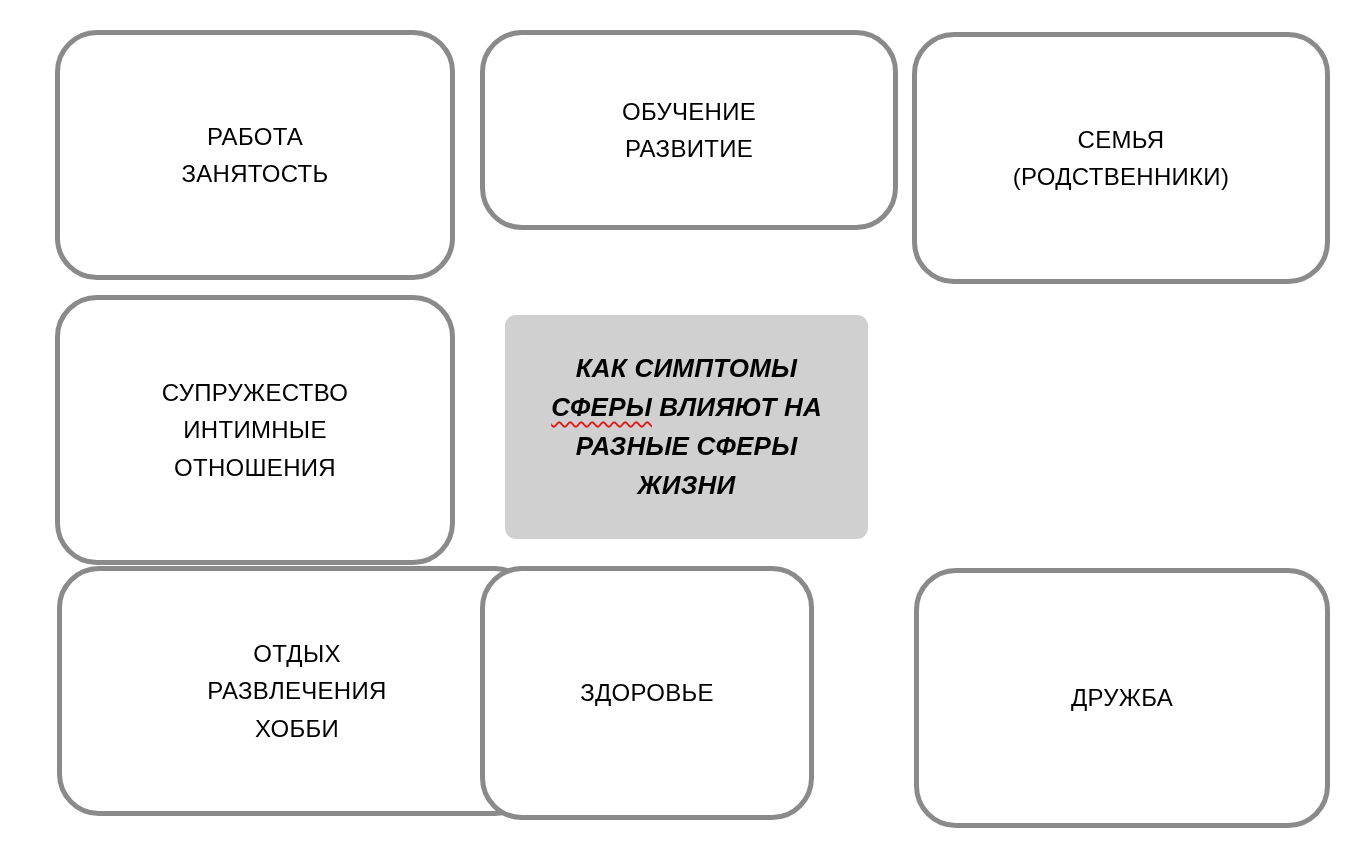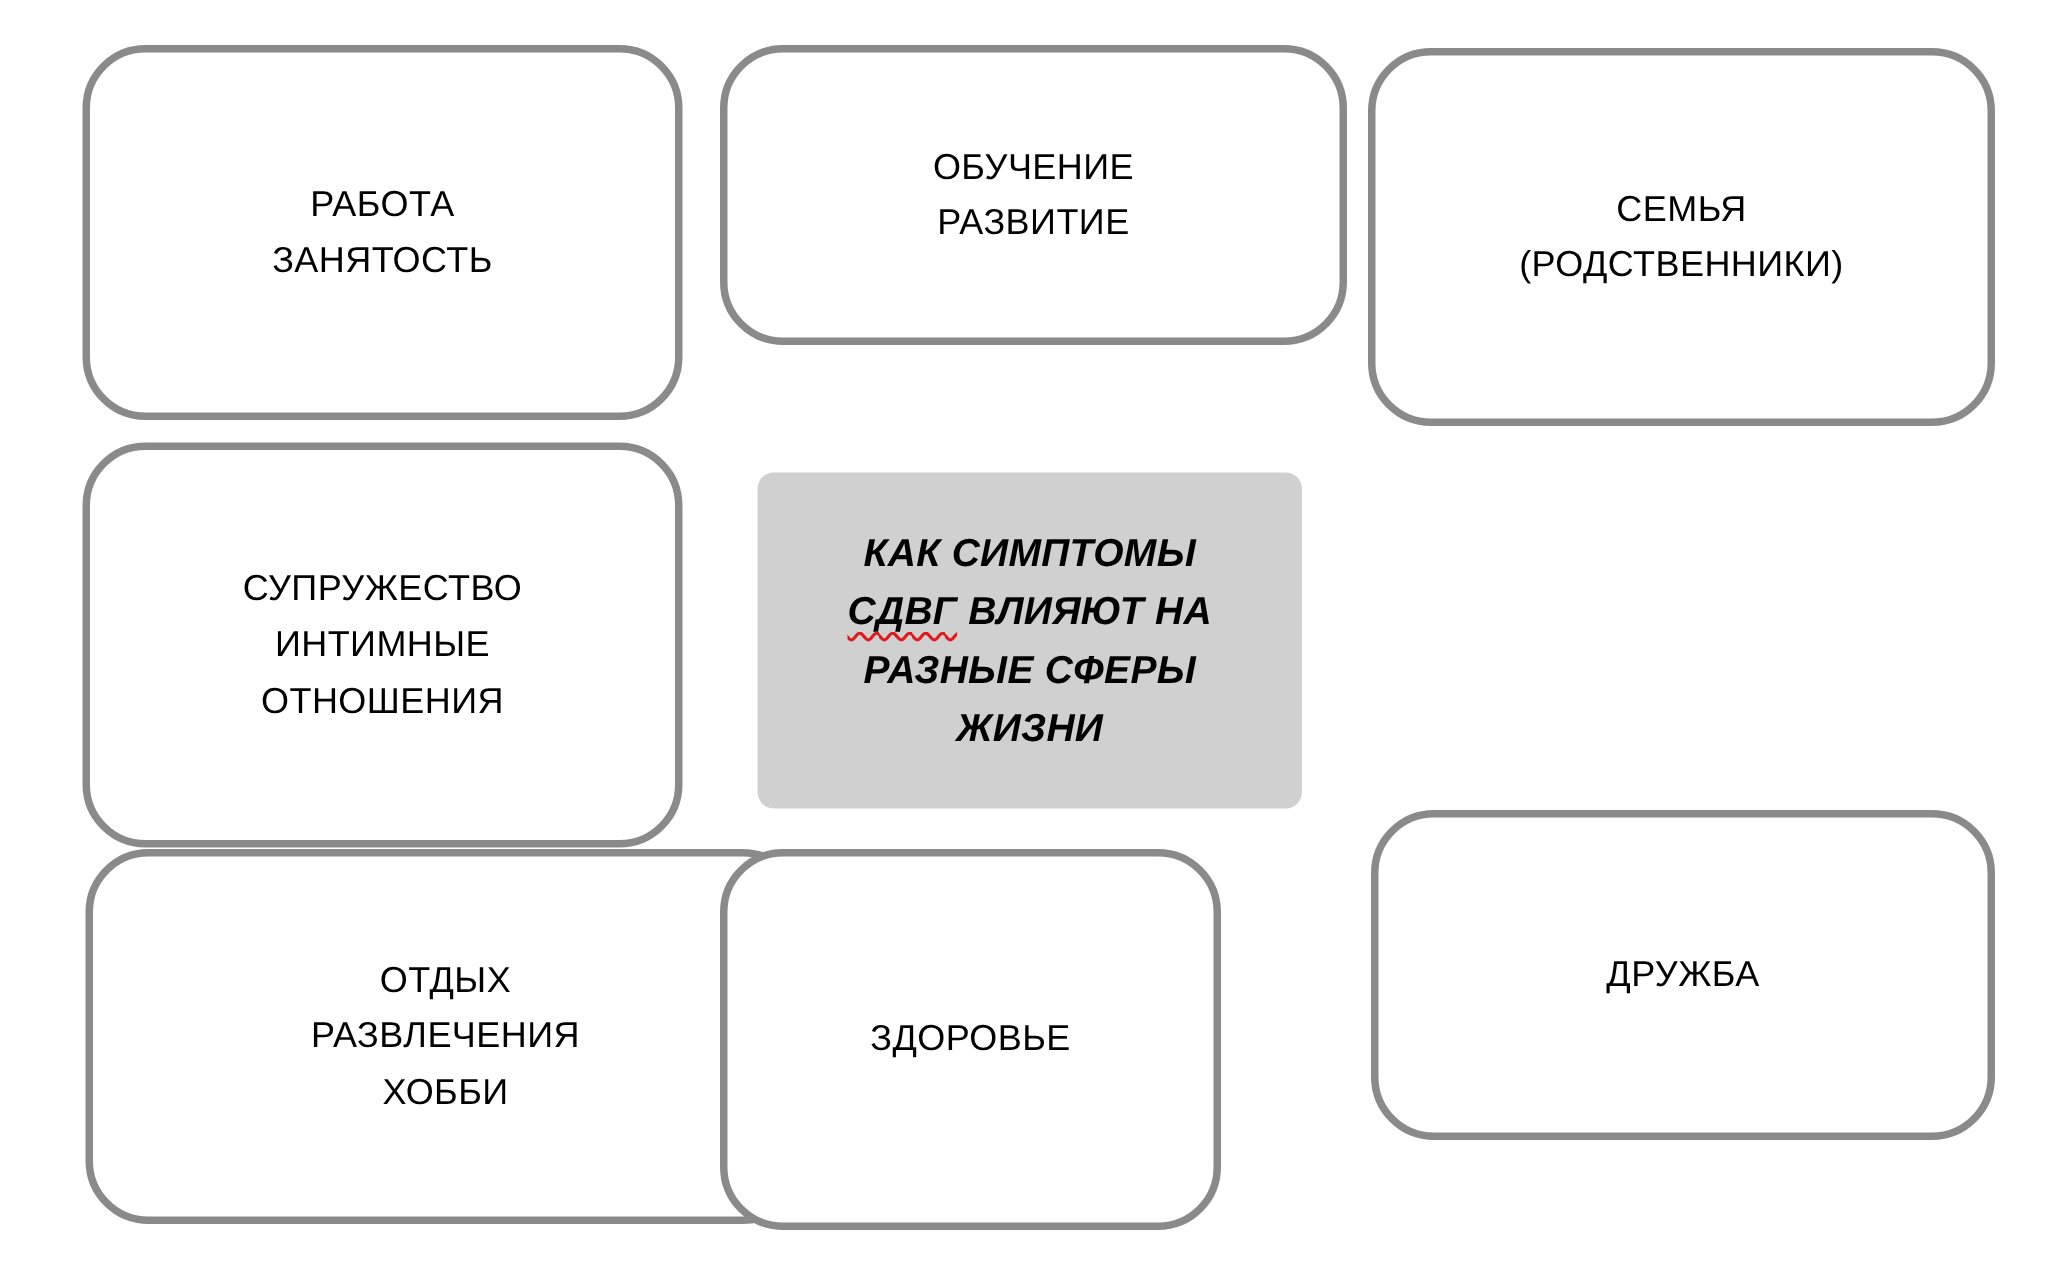--- a/index.html
+++ b/index.html
@@ -62,21 +62,21 @@
     text-decoration-skip-ink: none;
   }
   
   .pos-tl { left: 55px;  top: 30px;  width: 400px; height: 250px; }
   .pos-tc { left: 480px; top: 30px;  width: 418px; height: 200px; }
   .pos-tr { left: 912px; top: 32px;  width: 418px; height: 252px; }
   .pos-ml { left: 55px;  top: 295px; width: 400px; height: 270px; }
   .pos-mr { left: 914px; top: 300px; width: 416px; height: 255px; }
   .pos-bl { left: 57px;  top: 566px; width: 480px; height: 250px; }
   .pos-bc { left: 480px; top: 566px; width: 334px; height: 254px; }
-  .pos-br { left: 914px; top: 540px; width: 416px; height: 220px; }
+  .pos-br { left: 914px; top: 568px; width: 416px; height: 260px; }
   .pos-center { left: 505px; top: 315px; width: 363px; height: 224px; }
 </style>
 </head>
 <body>
 
 <div class="canvas">
 
   <div class="box pos-tl">
     <div class="label">РАБОТА
 ЗАНЯТОСТЬ</div>
@@ -93,21 +93,21 @@
   </div>
 
   <div class="box pos-ml">
     <div class="label">СУПРУЖЕСТВО
 ИНТИМНЫЕ
 ОТНОШЕНИЯ</div>
   </div>
 
   <div class="center-panel pos-center">
     <div class="title-text"><span>КАК СИМПТОМЫ
-</span><span class="misspelled">СДВГ</span><span> ВЛИЯЮТ НА
+</span><span class="misspelled">СФЕРЫ</span><span> ВЛИЯЮТ НА
 РАЗНЫЕ СФЕРЫ
 ЖИЗНИ</span></div>
   </div>
 
 
   <div class="box pos-bl">
     <div class="label">ОТДЫХ
 РАЗВЛЕЧЕНИЯ
 ХОББИ</div>
   </div>

